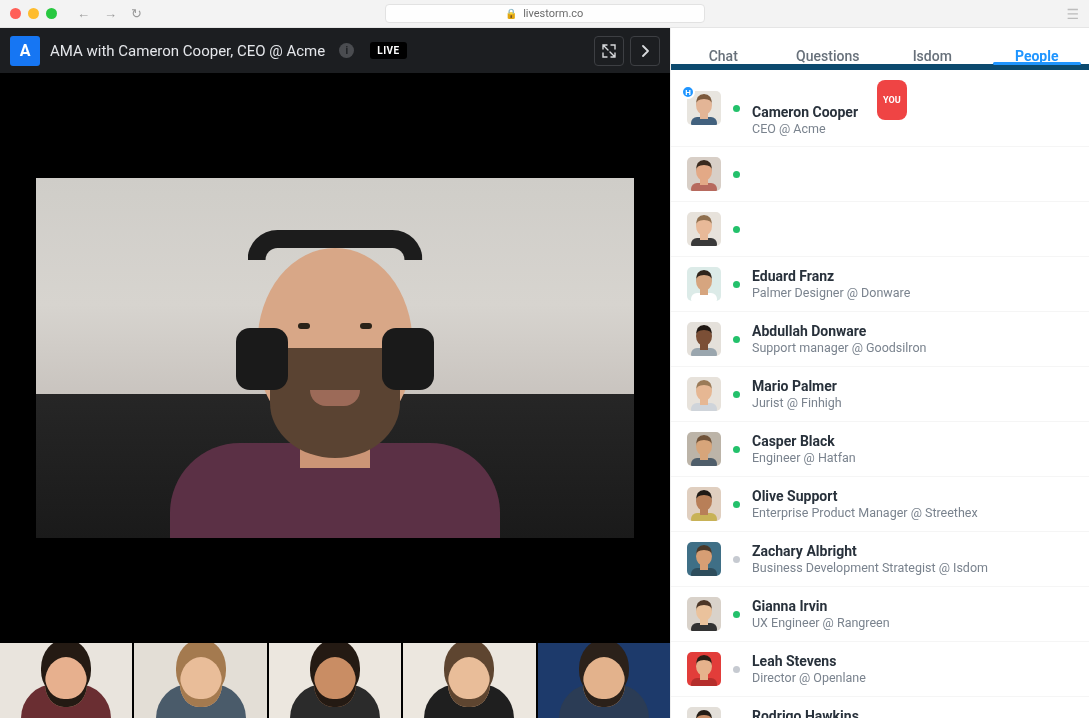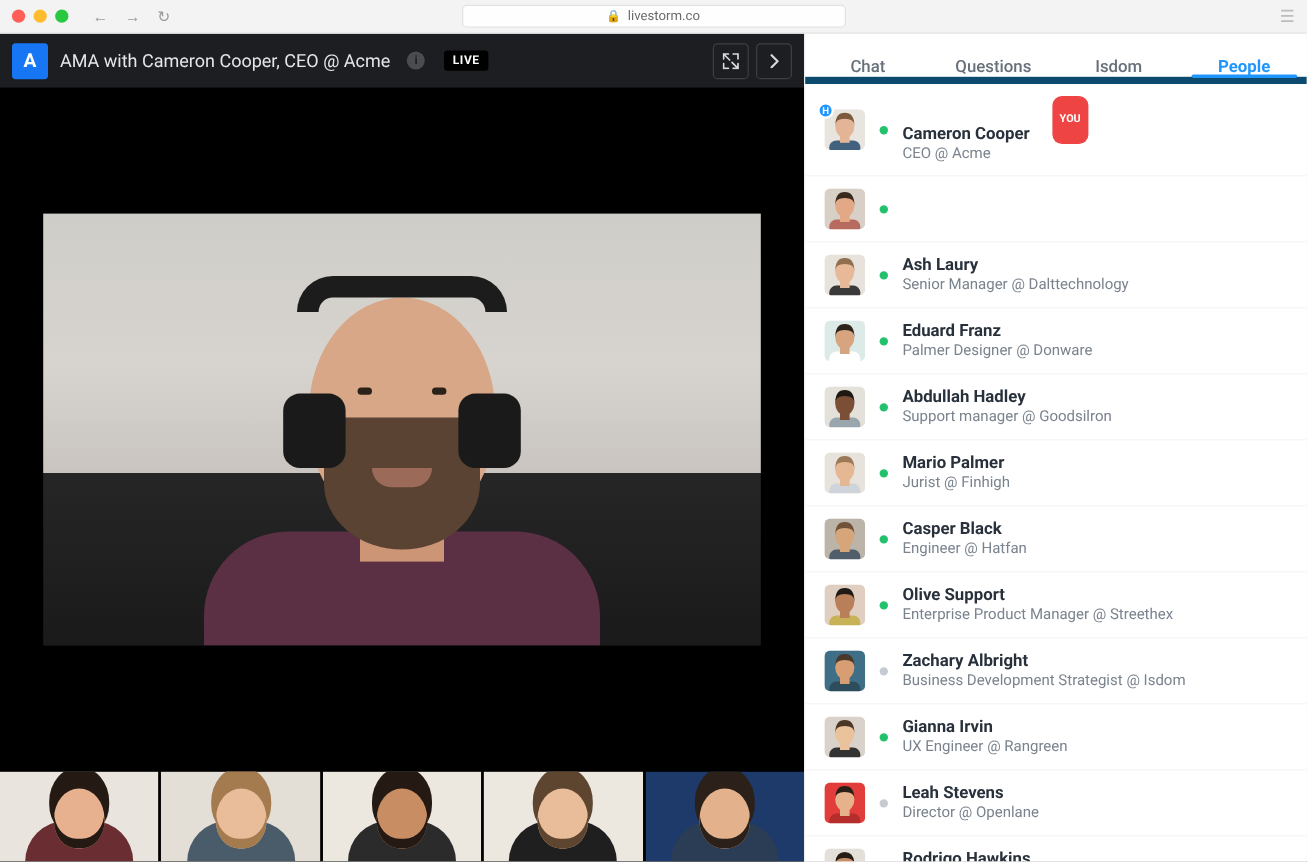--- a/index.html
+++ b/index.html
@@ -199,26 +199,20 @@
           <div class="avatar-wrap">
             <svg class="avatar-svg" viewBox="0 0 34 34">
     <rect width="34" height="34" fill="#e7e2db"></rect>
     <rect x="4" y="26" width="26" height="12" rx="6" fill="#3a3a3a"></rect>
     <rect x="13" y="18" width="8" height="10" fill="#e8b998"></rect>
     <ellipse cx="17" cy="14" rx="8" ry="10" fill="#e8b998"></ellipse>
     <path d="M9 14 Q9 3 17 3 Q25 3 25 14 Q25 8 17 8 Q9 8 9 14 Z" fill="#8f6f4e"></path>
   </svg>
           </div>
           <div class="presence online"></div>
-          <div class="p-info">
-            <div class="p-name">
-              <span>Ash Laury</span>
-            </div>
-            <div class="p-role">Senior Manager @ Dalttechnology</div>
-          </div>
         </div>
         <div class="person-row">
           <div class="avatar-wrap">
             <svg class="avatar-svg" viewBox="0 0 34 34">
     <rect width="34" height="34" fill="#dcebe8"></rect>
     <rect x="4" y="26" width="26" height="12" rx="6" fill="#ffffff"></rect>
     <rect x="13" y="18" width="8" height="10" fill="#d6a57f"></rect>
     <ellipse cx="17" cy="14" rx="8" ry="10" fill="#d6a57f"></ellipse>
     <path d="M9 14 Q9 3 17 3 Q25 3 25 14 Q25 8 17 8 Q9 8 9 14 Z" fill="#2f241a"></path>
   </svg>
@@ -237,21 +231,21 @@
     <rect width="34" height="34" fill="#e4e0da"></rect>
     <rect x="4" y="26" width="26" height="12" rx="6" fill="#9aa6ae"></rect>
     <rect x="13" y="18" width="8" height="10" fill="#7b4f36"></rect>
     <ellipse cx="17" cy="14" rx="8" ry="10" fill="#7b4f36"></ellipse>
     <path d="M9 14 Q9 3 17 3 Q25 3 25 14 Q25 8 17 8 Q9 8 9 14 Z" fill="#1f1712"></path>
   </svg>
           </div>
           <div class="presence online"></div>
           <div class="p-info">
             <div class="p-name">
-              <span>Abdullah Hadley</span>
+              <span>Abdullah Donware</span>
             </div>
             <div class="p-role">Support manager @ Goodsilron</div>
           </div>
         </div>
         <div class="person-row">
           <div class="avatar-wrap">
             <svg class="avatar-svg" viewBox="0 0 34 34">
     <rect width="34" height="34" fill="#e7e2db"></rect>
     <rect x="4" y="26" width="26" height="12" rx="6" fill="#cfd4da"></rect>
     <rect x="13" y="18" width="8" height="10" fill="#e6b793"></rect>

